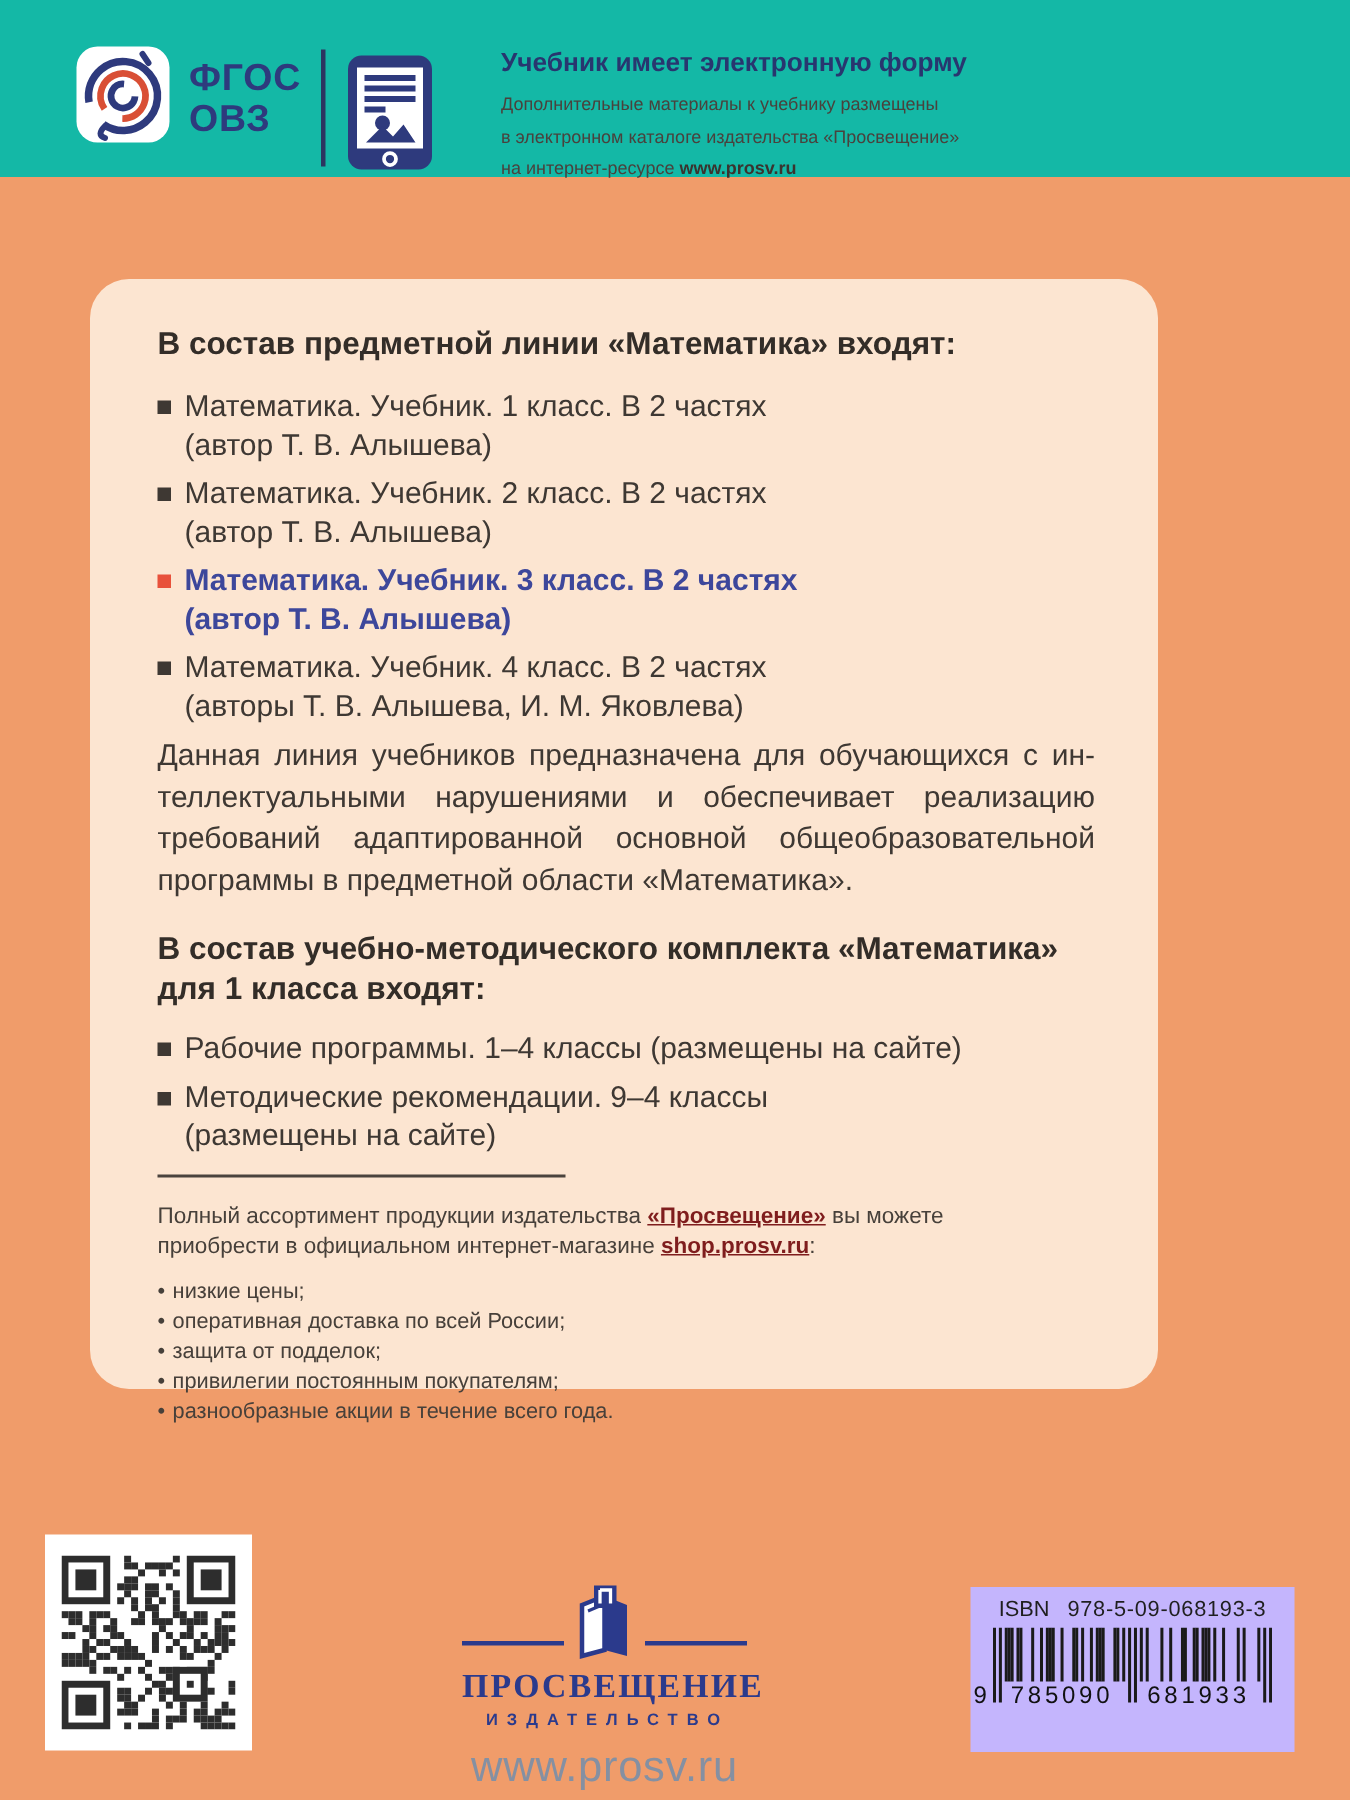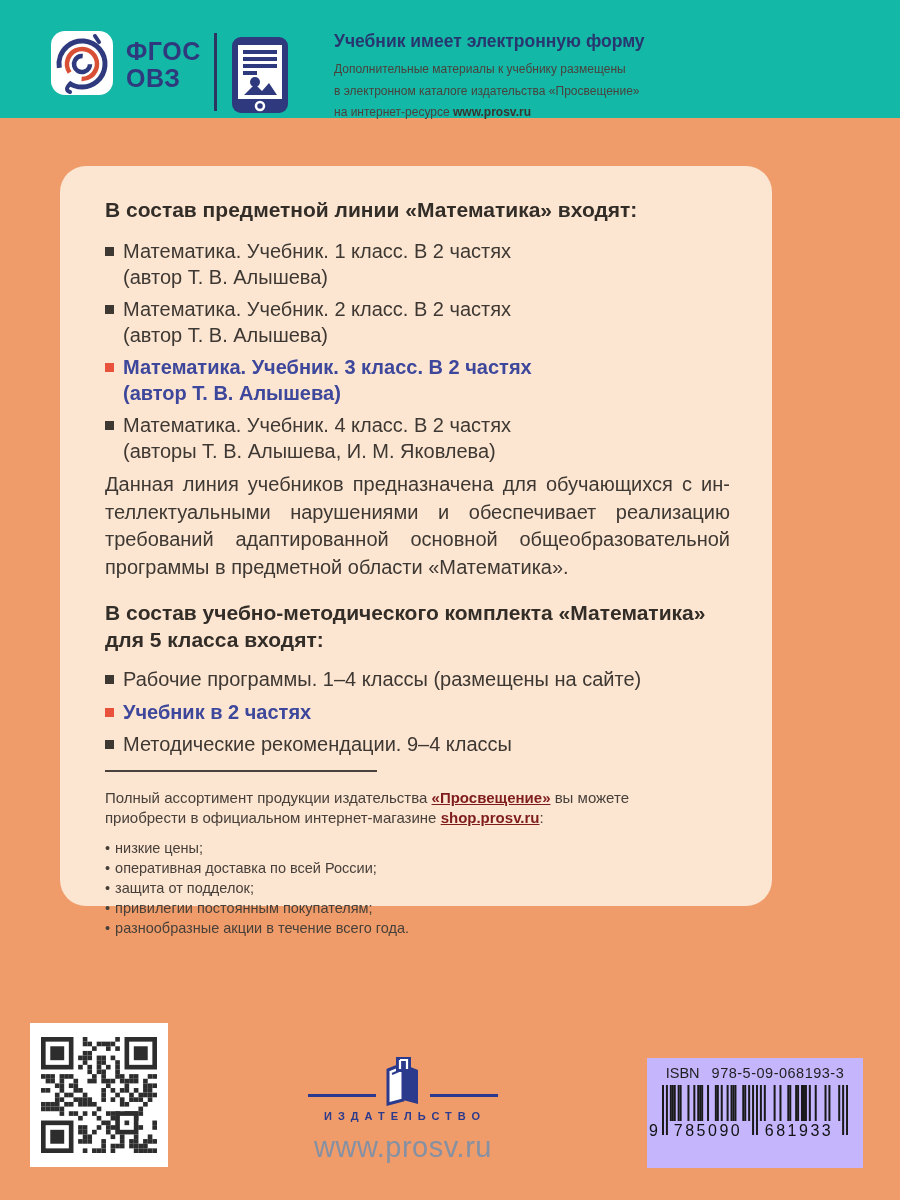--- a/index.html
+++ b/index.html
@@ -13,21 +13,21 @@
   .top-band{position:absolute;left:0;top:0;width:900px;height:118px;background:#14b8a6;}
   .fgos{position:absolute;left:50px;top:28px;display:flex;align-items:center;gap:10px;}
   .fgos-text{color:#2e3a7d;font-weight:bold;font-size:25px;line-height:27px;letter-spacing:.5px;}
   .hdr-divider{position:absolute;left:214px;top:33px;width:3px;height:78px;background:#2c3560;}
   .tablet{position:absolute;left:231px;top:36px;}
   .hdr-text{position:absolute;left:334px;top:31px;}
   .hdr-title{font-size:17.5px;font-weight:bold;color:#28366f;margin-bottom:7px;}
   .hdr-line{font-size:12px;color:#49423d;line-height:21.5px;}
   .hdr-line b{color:#3a342f;}
   
-  .panel{position:absolute;left:60px;top:166px;width:712px;height:740px;background:#fce5d1;border-radius:26px;}
+  .panel{position:absolute;left:60px;top:186px;width:712px;height:740px;background:#fce5d1;border-radius:26px;}
   .panel-inner{padding:30px 42px 0 45px;color:#3e3833;}
   .p-head{font-size:21px;font-weight:bold;color:#332d28;line-height:27px;margin:0 0 16px 0;}
   .book-item{display:flex;margin-bottom:7px;font-size:20px;line-height:25.5px;}
   .bullet-sq{width:9px;height:9px;background:#3e3833;flex:none;margin:8px 9px 0 0;}
   .book-item.hl{color:#3d479b;font-weight:bold;}
   .book-item.hl .bullet-sq{background:#e8513b;}
   .bline:empty{display:none;}
   .para{font-size:20px;line-height:27.5px;margin:4px 0 18px 0;}
   .para .jline{text-align:justify;text-align-last:justify;}
   .kit-list{margin-top:14px;}
@@ -135,40 +135,35 @@
 
     <div class="para">
       <div class="jline">Данная линия учебников предназначена для обучающихся с ин-</div>
       <div class="jline">теллектуальными нарушениями и обеспечивает реализацию</div>
       <div class="jline">требований адаптированной основной общеобразовательной</div>
       <div>программы в предметной области «Математика».</div>
     </div>
 
     <div class="p-head" style="margin-bottom:0">
       <div>В состав учебно-методического комплекта «Математика»</div>
-      <div>для 5 класса входят:</div>
+      <div>для 1 класса входят:</div>
     </div>
 
     <div class="kit-list">
       <div class="book-item">
         <span class="bullet-sq"></span>
         <div>
             <div class="bline">Рабочие программы. 1–4 классы (размещены на сайте)</div>
           </div>
       </div>
-      <div class="book-item hl">
-        <span class="bullet-sq"></span>
-        <div>
-            <div class="bline">Учебник в 2 частях</div>
-          </div>
-      </div>
       <div class="book-item">
         <span class="bullet-sq"></span>
         <div>
             <div class="bline">Методические рекомендации. 9–4 классы</div>
+            <div class="bline">(размещены на сайте)</div>
           </div>
       </div>
     </div>
 
     <div class="divider"></div>
 
     <div class="shop">
       <div><span>Полный ассортимент продукции издательства </span><b>«Просвещение»</b><span> вы можете</span></div>
       <div><span>приобрести в официальном интернет-магазине </span><b>shop.prosv.ru</b><span>:</span></div>
     </div>
@@ -418,20 +413,21 @@
     <span class="hline"></span>
     <svg width="42" height="50" viewBox="0 0 42 50">
       <polygon points="6,14 21,8 21,44 6,48" fill="#ffffff" stroke="#2b3a8c" stroke-width="3"></polygon>
       <polygon points="21,8 36,14 36,48 21,44" fill="#2b3a8c"></polygon>
       <rect x="14" y="1" width="15" height="15" fill="#2b3a8c"></rect>
       <path d="M18 4 v9 M18 4 h7 v9" stroke="#ffffff" stroke-width="2.2" fill="none"></path>
       <path d="M10 18 L17 15" stroke="#2b3a8c" stroke-width="2"></path>
     </svg>
     <span class="hline"></span>
   </div>
+  <div class="logo-name">ПРОСВЕЩЕНИЕ</div>
   <div class="logo-sub">ИЗДАТЕЛЬСТВО</div>
   <div class="logo-url">www.prosv.ru</div>
 </div>
 
 <div class="barcode-box">
   <div class="isbn">
     <span>ISBN</span><span class="num">978-5-09-068193-3</span>
   </div>
   <div class="bars-wrap">
     <svg id="bc-svg" width="186" height="54" viewBox="0 0 186 54">

